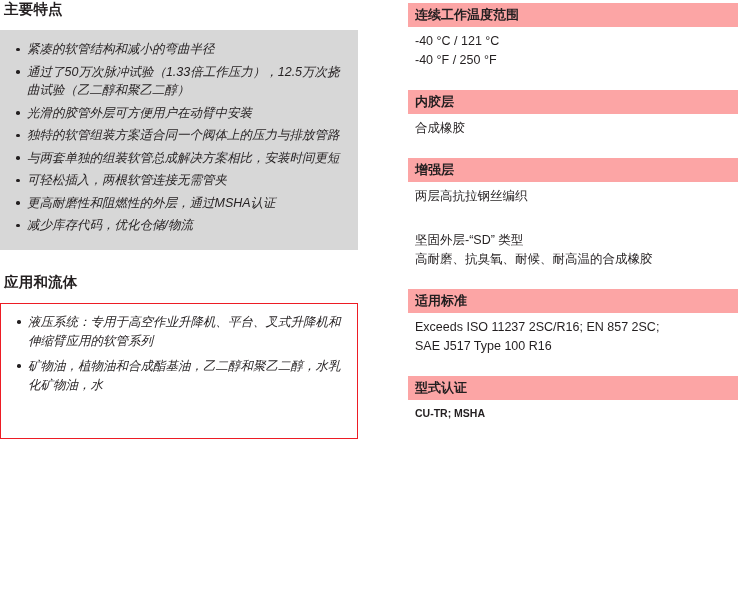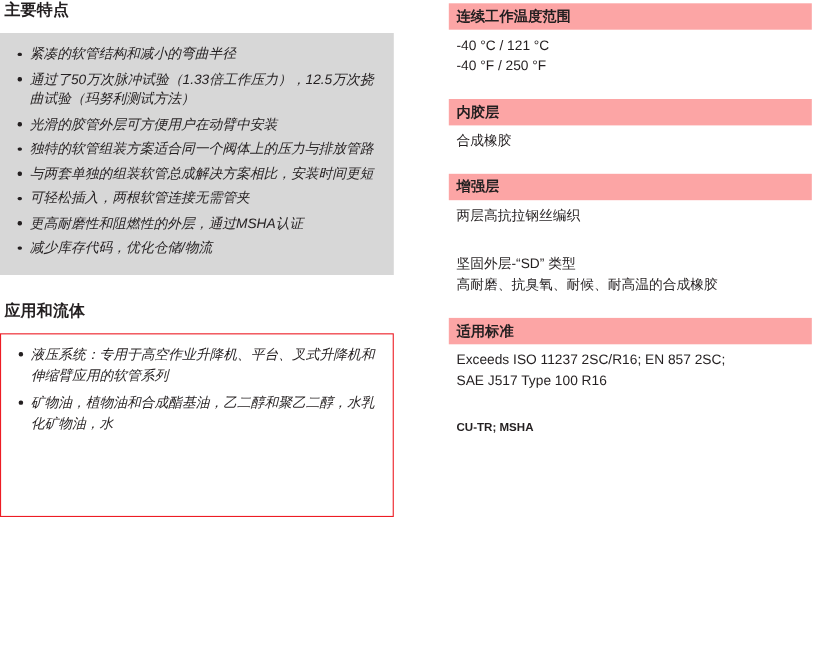--- a/index.html
+++ b/index.html
@@ -70,21 +70,21 @@
     background: #231f20;
   }
   .apps-title {
     margin-top: 23px;
   }
   .apps-box {
     margin-top: 11px;
     border: 1.4px solid #ed1c24;
     box-sizing: border-box;
     width: 358px;
-    height: 167px;
+    height: 136px;
     padding: 9px 14px 0 14px;
     background: #ffffff;
   }
   .apps-box ul.bullets li {
     line-height: 19px;
     margin-bottom: 6px;
   }
 
   
   .right-col {
@@ -122,21 +122,21 @@
 </head>
 <body>
 
 <div class="page">
 
   <div class="left-col">
     <h2 class="section-title">主要特点</h2>
     <div class="features-box">
       <ul class="bullets">
         <li>紧凑的软管结构和减小的弯曲半径</li>
-        <li>通过了50万次脉冲试验（1.33倍工作压力），12.5万次挠曲试验（玛努利测试方法）</li>
+        <li>通过了50万次脉冲试验（1.33倍工作压力），12.5万次挠曲试验（乙二醇和聚乙二醇）</li>
         <li>光滑的胶管外层可方便用户在动臂中安装</li>
         <li>独特的软管组装方案适合同一个阀体上的压力与排放管路</li>
         <li>与两套单独的组装软管总成解决方案相比，安装时间更短</li>
         <li>可轻松插入，两根软管连接无需管夹</li>
         <li>更高耐磨性和阻燃性的外层，通过MSHA认证</li>
         <li>减少库存代码，优化仓储/物流</li>
       </ul>
     </div>
 
     <h2 class="section-title apps-title">应用和流体</h2>
@@ -181,19 +181,20 @@
 
     <div class="spec-block">
       <div class="spec-head">适用标准</div>
       <div class="spec-body">
         <div class="spec-line">Exceeds ISO 11237 2SC/R16; EN 857 2SC;</div>
         <div class="spec-line">SAE J517 Type 100 R16</div>
       </div>
     </div>
 
     <div class="spec-block">
+      <div class="spec-head">型式认证</div>
       <div class="spec-body">
         <div class="spec-line small">CU-TR; MSHA</div>
       </div>
     </div>
 
   </div>
 </div>
 
 </body></html>

